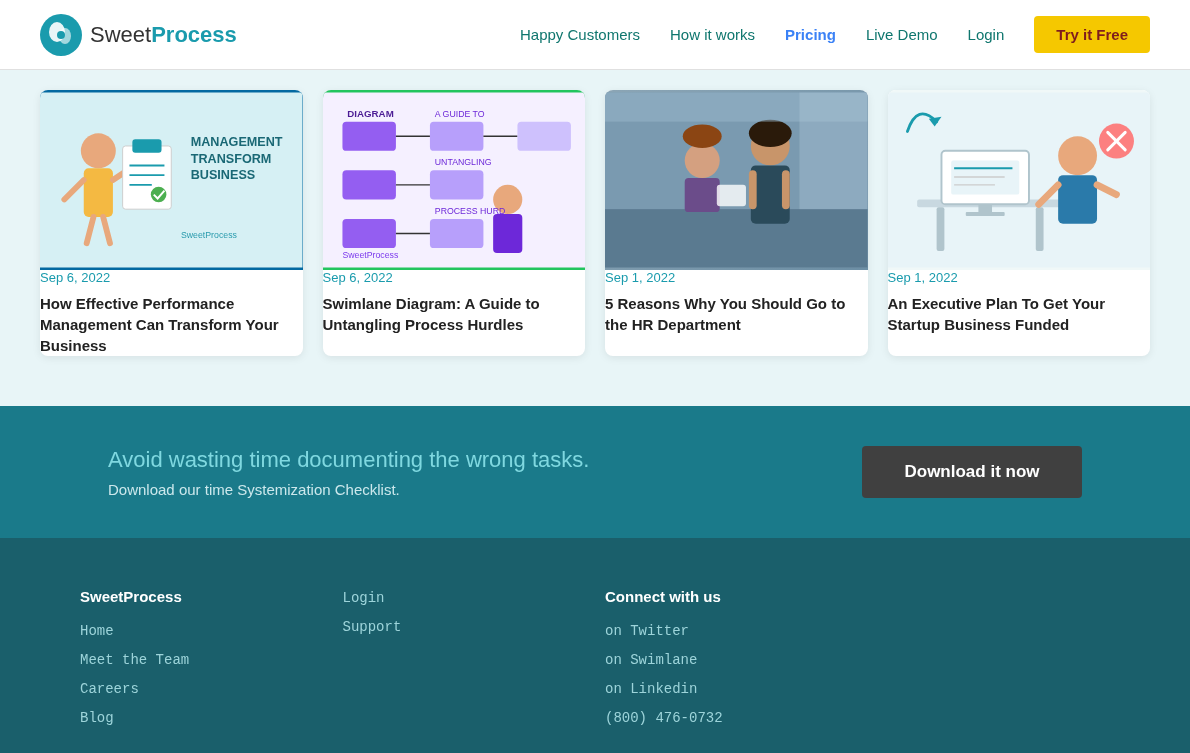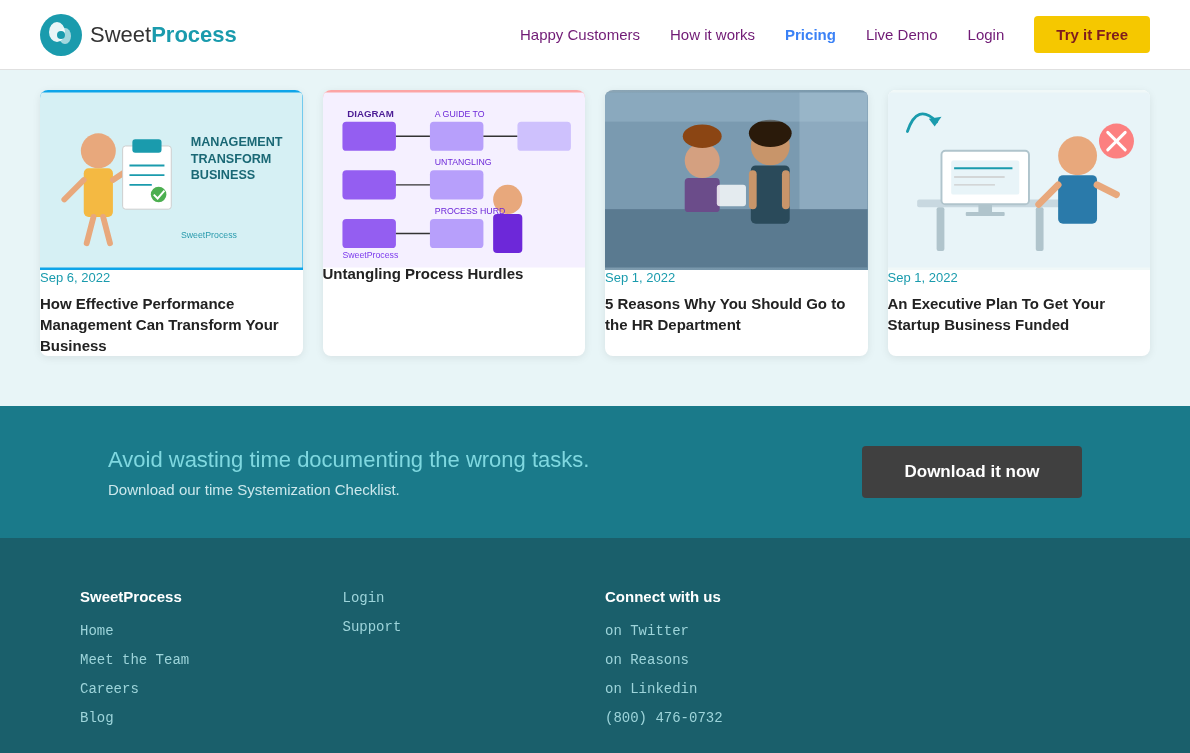--- a/index.html
+++ b/index.html
@@ -37,21 +37,21 @@
       font-weight: 700;
       color: #1a9bad;
     }
     .nav {
       display: flex;
       align-items: center;
       gap: 30px;
     }
     .nav-link {
       text-decoration: none;
-      color: #701a75;
+      color: #0f766e;
       font-size: 15px;
     }
     .nav-link.active {
       font-weight: 700;
       color: #3b82f6;
     }
     .btn-try {
       background: #f5c800;
       color: #7f1d1d;
       border: none;
@@ -89,36 +89,36 @@
     }
     .card-title {
       font-size: 15px;
       font-weight: 600;
       color: #222;
       line-height: 1.4;
     }
 
     
     .card1-bg {
-      background: #0ea5e9;
+      background: #0369a1;
       width: 100%;
       height: 180px;
       position: relative;
       display: flex;
       align-items: flex-end;
       justify-content: center;
     }
 
     
     .card2-bg {
-      background: #fca5a5;
+      background: #22c55e;
       width: 100%;
-      height: 129px;
-      display: flex;
-      align-items: flex-start;
+      height: 180px;
+      display: flex;
+      align-items: flex-end;
       justify-content: center;
       position: relative;
     }
 
     
     .card3-bg {
       background: linear-gradient(135deg, #8ba5b5 0%, #6d8fa5 100%);
       width: 100%;
       height: 180px;
       display: flex;
@@ -385,21 +385,21 @@
     </div>
 
     <div class="footer-col">
       <a href="#">Login</a>
       <a href="#">Support</a>
     </div>
 
     <div class="footer-col">
       <h3>Connect with us</h3>
       <a href="#">on Twitter</a>
-      <a href="#">on Reasons</a>
+      <a href="#">on Swimlane</a>
       <a href="#">on Linkedin</a>
       <a href="#">(800) 476-0732</a>
     </div>
 
     <div class="footer-col"></div>
   </div>
 
 </footer>
 
 </body></html>

